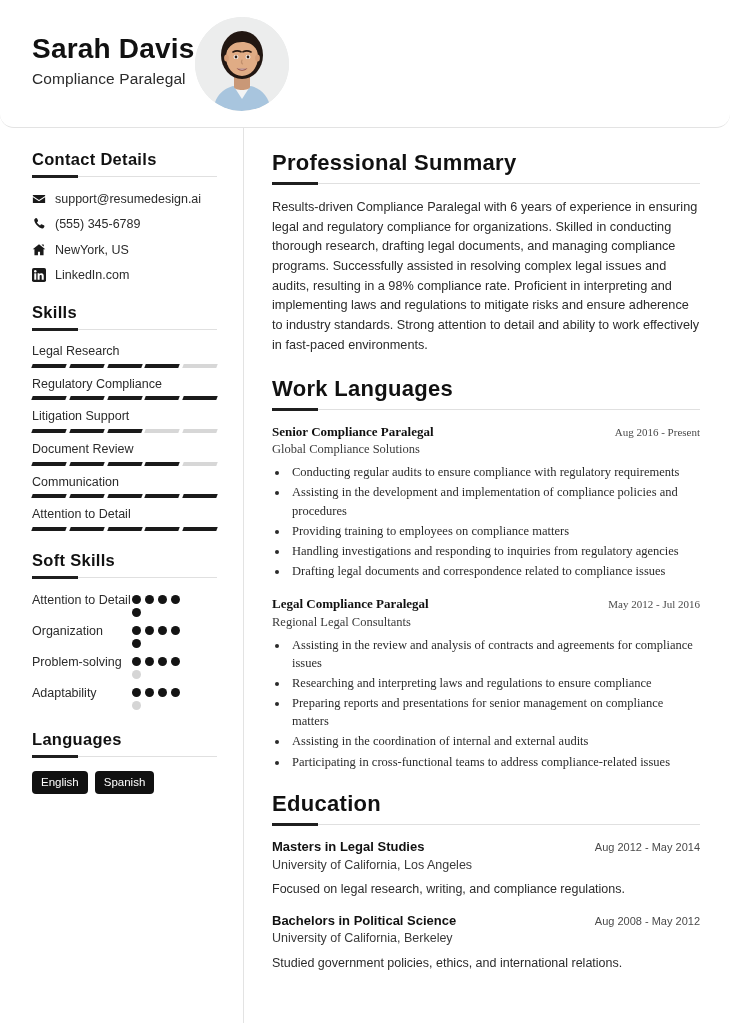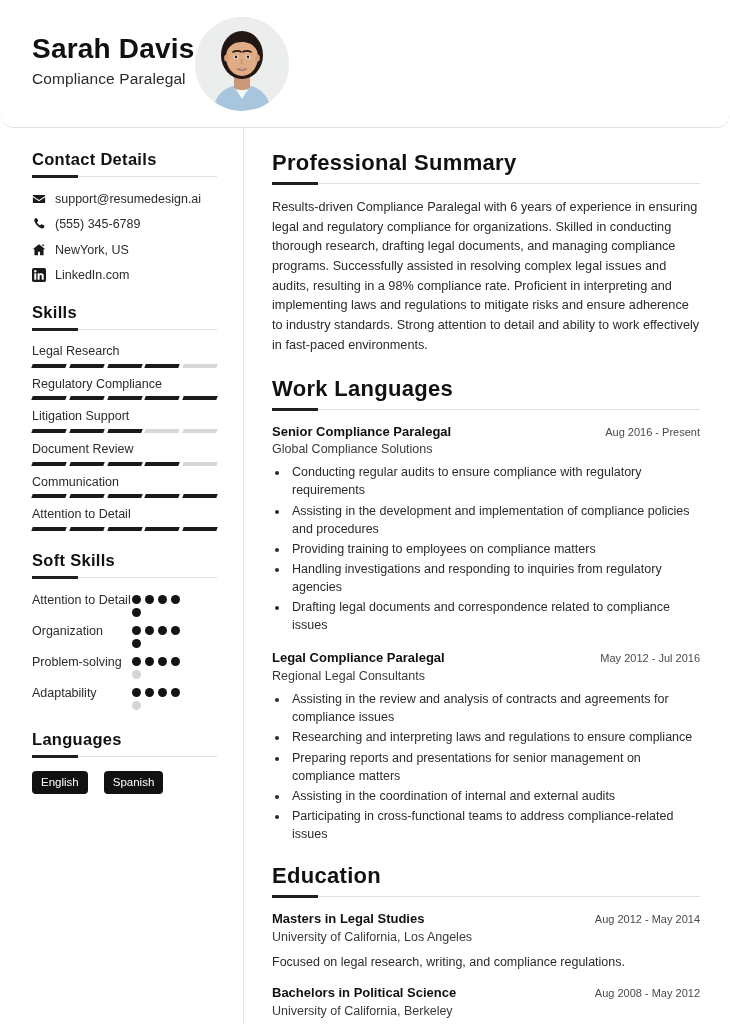--- a/index.html
+++ b/index.html
@@ -161,39 +161,39 @@
   }
   .dot {
     width: 9px;
     height: 9px;
     border-radius: 50%;
     background: #d5d5d5;
   }
   .dot.on { background: #141414; }
 
   
-  .lang-wrap { display: flex; flex-wrap: wrap; gap: 16px; }
+  .lang-wrap { display: flex; flex-wrap: wrap; gap: 7px; }
   .lang-pill {
     background: #111111;
     color: #ffffff;
     font-size: 11.5px;
     padding: 4px 9px;
     border-radius: 4px;
     line-height: 1.3;
   }
 
   
   .summary-text {
     font-size: 12.7px;
     line-height: 1.55;
     color: #2b2b2b;
     text-align: left;
   }
 
-  .entry { margin-bottom: 16px; }
+  .entry { margin-bottom: 16px; font-family: Liberation Serif, serif; }
   .entry-head {
     display: flex;
     align-items: baseline;
     justify-content: space-between;
     gap: 12px;
   }
   .entry-role {
     font-size: 13px;
     font-weight: bold;
     color: #111111;

